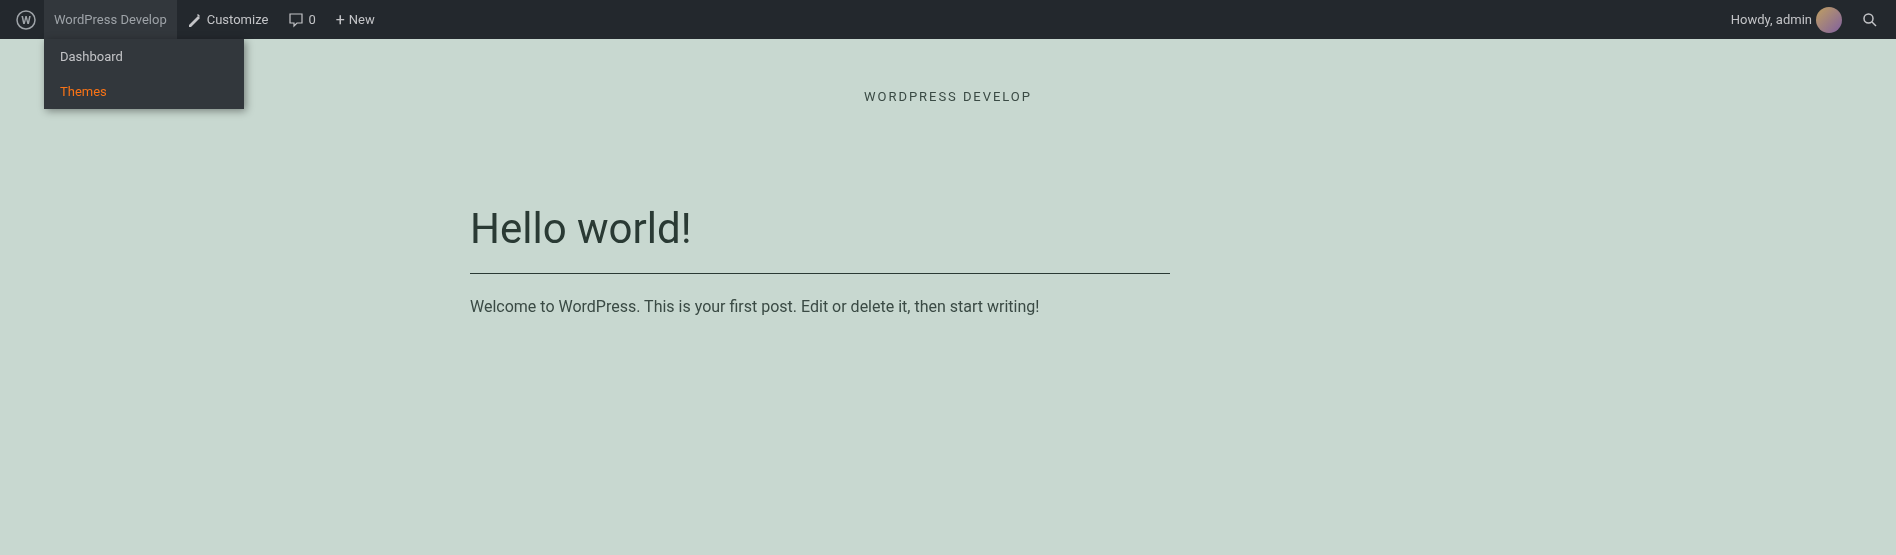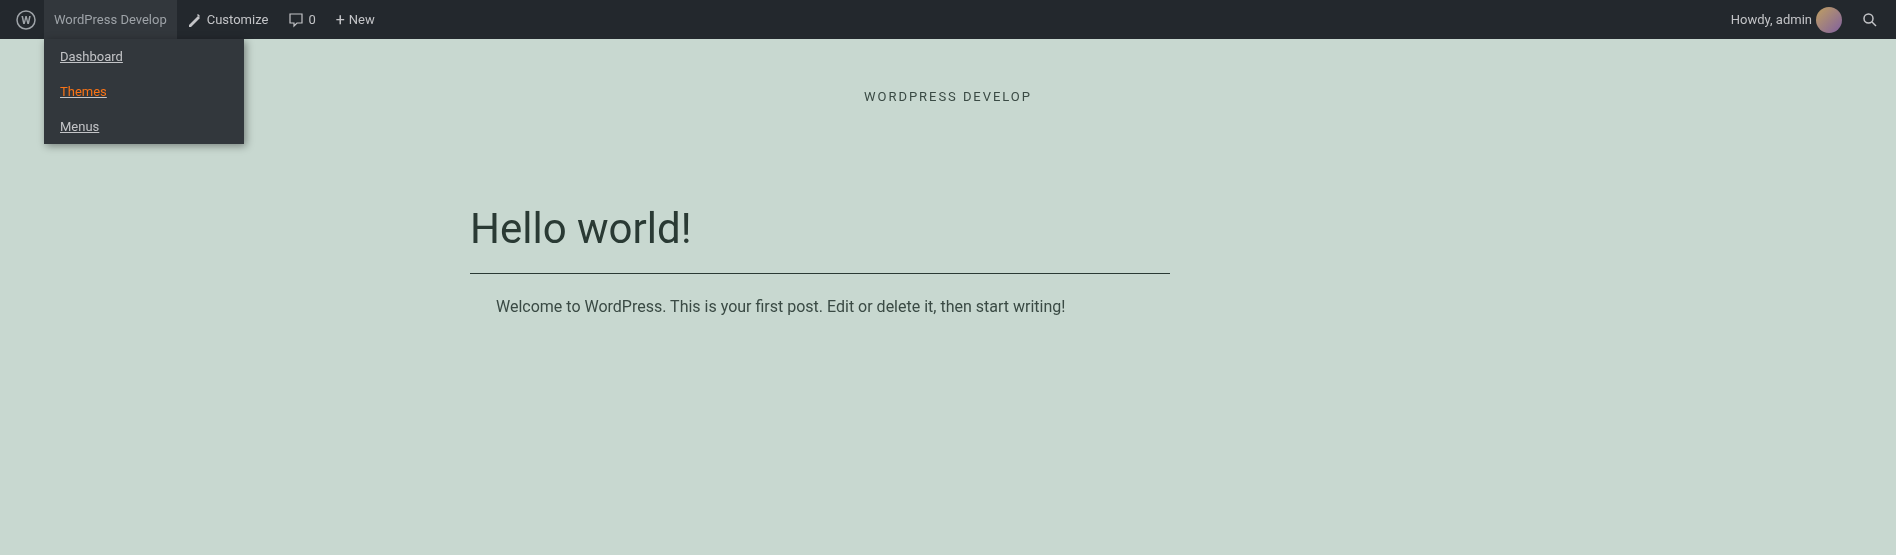--- a/index.html
+++ b/index.html
@@ -124,51 +124,48 @@
       font-weight: 400;
       color: #2a3a34;
       border-bottom: 1px solid #2a3a34;
       padding-bottom: 20px;
       margin-bottom: 20px;
     }
     .post-excerpt {
       font-size: 16px;
       color: #3a4a44;
       line-height: 1.6;
-      margin-left: 26px;
     }
 
     
     .nav-item-with-dropdown {
       position: relative;
     }
     .nav-item-with-dropdown .dropdown-menu {
       left: 0;
-      text-decoration: underline;
     }
   </style>
 </head>
 <body>
 
 <div id="wpadminbar">
 
   <div class="adminbar-item adminbar-logo">
     <svg viewBox="0 0 20 20" xmlns="http://www.w3.org/2000/svg">
       <circle cx="10" cy="10" r="9" fill="none" stroke="#9ea3a8" stroke-width="1.5"></circle>
       <text x="10" y="14" text-anchor="middle" font-size="11" fill="#9ea3a8" font-weight="bold">W</text>
     </svg>
   </div>
 
   <div class="adminbar-item nav-item-with-dropdown active">
     <span class="adminbar-site-name">WordPress Develop</span>
 
     <div class="dropdown-menu">
       <a class="dropdown-item">Dashboard</a>
       <a class="dropdown-item highlighted">Themes</a>
-      <a class="dropdown-item">Menus</a>
     </div>
   </div>
 
   <div class="adminbar-item">
     <svg width="16" height="16" viewBox="0 0 16 16" style="margin-right:4px;">
       <path d="M2 13l9-9 2 2-9 9H2v-2z" fill="#c3c4c7"></path>
       <path d="M11 2l2 2-1 1-2-2 1-1z" fill="#c3c4c7"></path>
     </svg>
     <span>Customize</span>
   </div>

